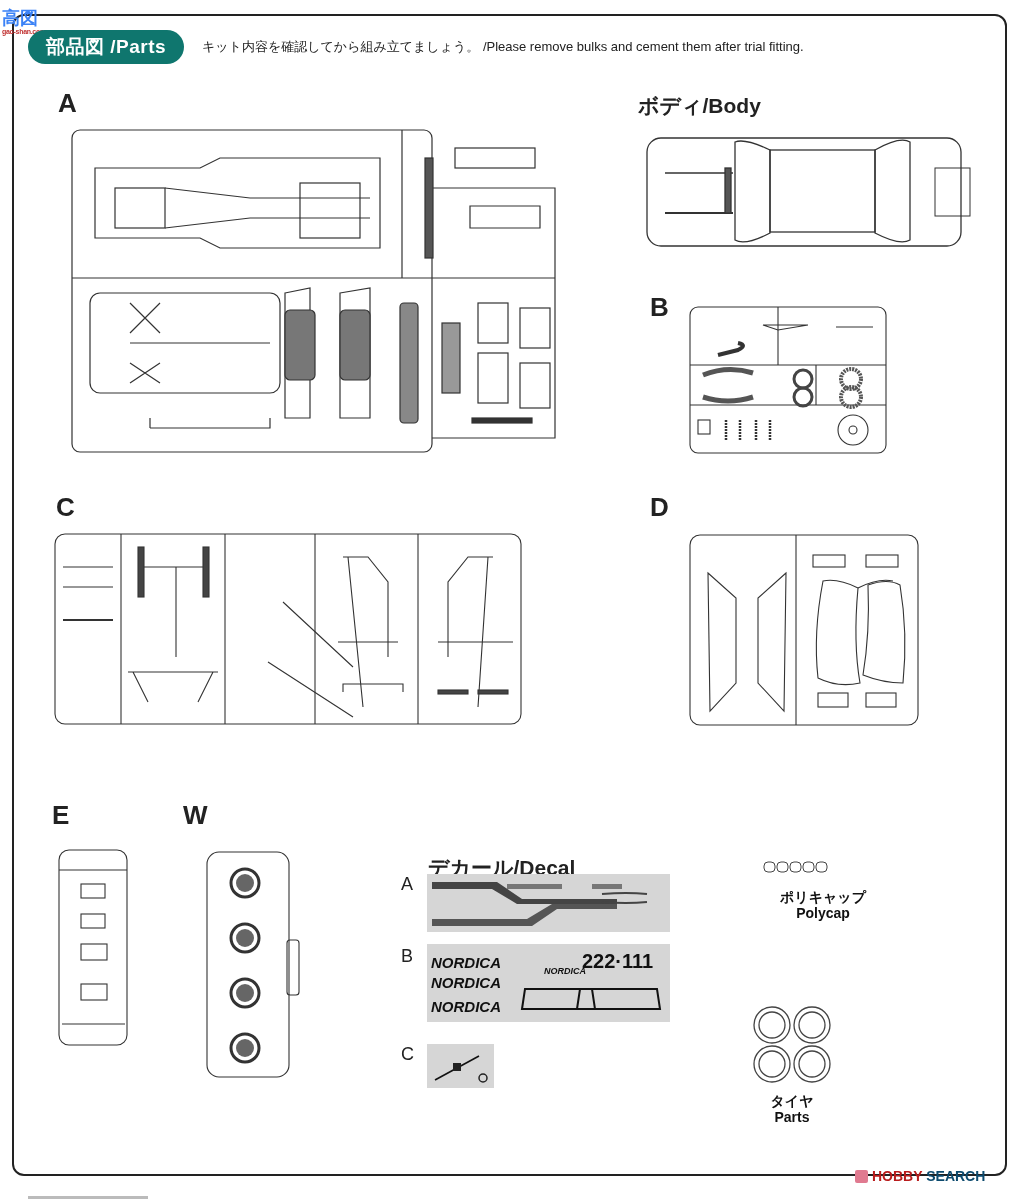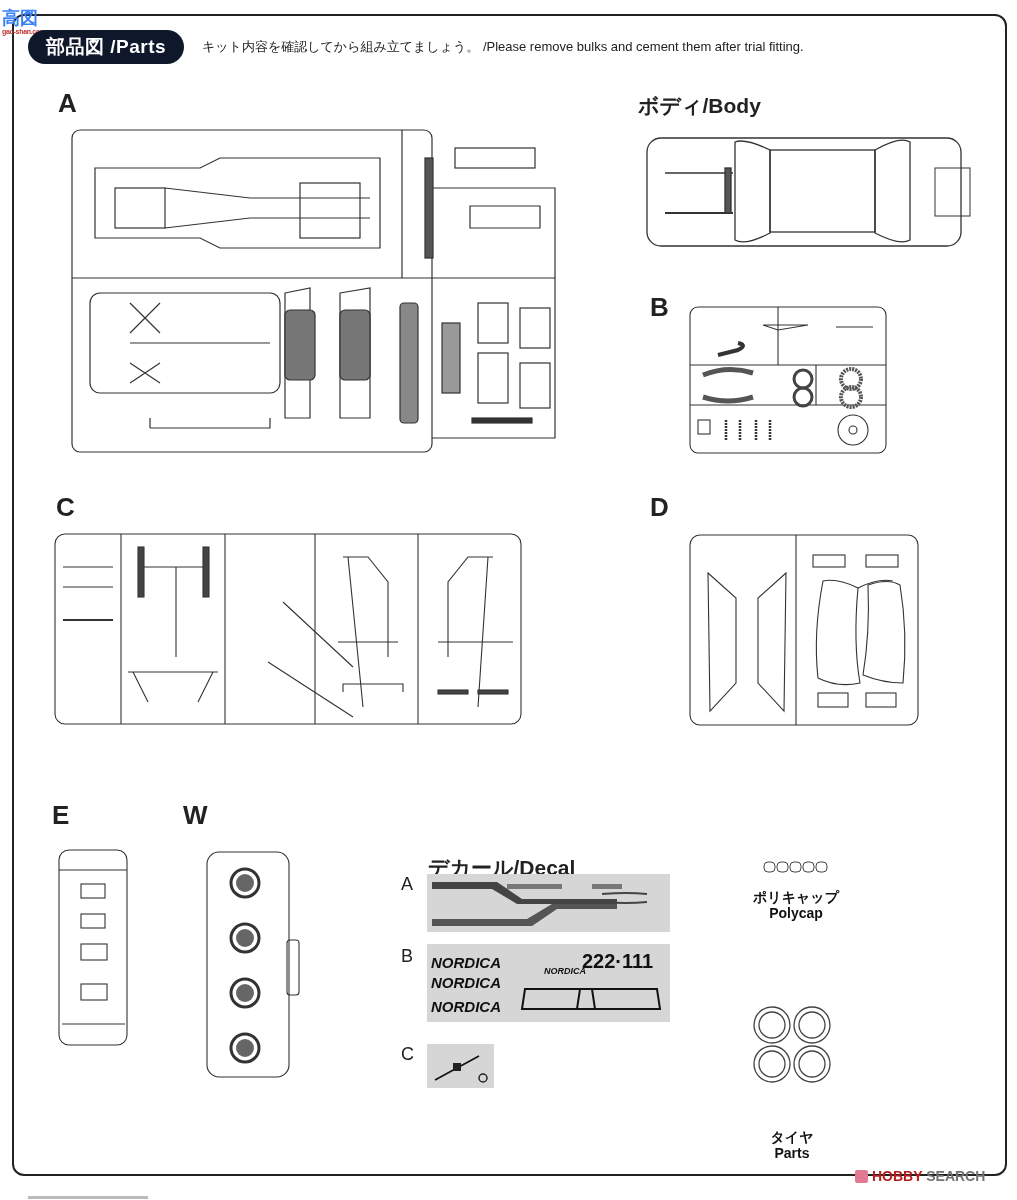--- a/index.html
+++ b/index.html
@@ -1,31 +1,31 @@
 <!DOCTYPE html>
 <html><head>
 <meta charset="utf-8">
 <style>
   html,body{margin:0;padding:0;background:#fff;}
   body{width:1017px;height:1200px;position:relative;overflow:hidden;font-family:"Liberation Sans","DejaVu Sans",sans-serif;color:#1a1a1a;}
   .frame{position:absolute;left:12px;top:14px;width:995px;height:1162px;border:2px solid #222;border-radius:12px;box-sizing:border-box;}
   .wm{position:absolute;left:2px;top:6px;width:66px;height:28px;}
   .wm .t{position:absolute;font-weight:bold;font-size:18px;color:#3b82f6;}
   .wm .s{position:absolute;left:0;top:22px;font-size:7px;color:#c03030;font-weight:bold;letter-spacing:-0.3px;}
-  .pill{position:absolute;left:28px;top:30px;width:156px;height:34px;background:#0f172a;border-radius:17px;color:#fff;font-weight:bold;font-size:19px;line-height:34px;text-align:center;letter-spacing:0.5px;}
+  .pill{position:absolute;left:28px;top:30px;width:156px;height:34px;background:#0f766e;border-radius:17px;color:#fff;font-weight:bold;font-size:19px;line-height:34px;text-align:center;letter-spacing:0.5px;}
   .instr{position:absolute;left:202px;top:38px;font-size:13px;color:#222;white-space:nowrap;}
   .lbl{position:absolute;font-weight:bold;font-size:26px;color:#222;}
   .sub{position:absolute;font-weight:bold;font-size:21px;color:#222;white-space:nowrap;}
   .dl{position:absolute;font-size:18px;color:#222;}
   svg{position:absolute;overflow:visible;}
   .cap{position:absolute;font-weight:bold;font-size:14px;color:#111;text-align:center;line-height:16px;}
   .hs{position:absolute;left:855px;top:1168px;font-weight:bold;font-size:14px;white-space:nowrap;}
   .hs .i{display:inline-block;width:13px;height:13px;background:#e07a90;border-radius:2px;vertical-align:-2px;margin-right:4px;}
   .hs .a{color:#b91c1c;text-align:right;}
-  .hs .b{color:#737373;}
+  .hs .b{color:#0c4a6e;}
   .foot{position:absolute;left:28px;top:1196px;width:120px;height:3px;background:#bbb;}
 </style>
 </head>
 <body>
 
 <div class="frame"></div>
 
 <div class="wm">
   <span class="t">高図</span>
   <span class="s">gao-shan.com</span>
@@ -215,38 +215,38 @@
 
 <svg style="left:763px;top:860px;" width="65" height="14" viewBox="0 0 65 14">
   <g fill="none" stroke="#444" stroke-width="1">
     <rect x="1" y="2" width="11" height="10" rx="4"></rect>
       <rect x="14" y="2" width="11" height="10" rx="4"></rect>
       <rect x="27" y="2" width="11" height="10" rx="4"></rect>
       <rect x="40" y="2" width="11" height="10" rx="4"></rect>
       <rect x="53" y="2" width="11" height="10" rx="4"></rect>
   </g>
 </svg>
-<div class="cap" style="left:742px;top:889px;width:108px;">
+<div class="cap" style="left:769px;top:889px;width:108px;">
   <div>ポリキャップ</div>
   <div>Polycap</div>
 </div>
 
 <svg style="left:752px;top:1005px;" width="80" height="80" viewBox="0 0 80 80">
   <g fill="none" stroke="#444" stroke-width="1.3">
     <circle cx="20" cy="20" r="18"></circle>
       <circle cx="20" cy="20" r="13"></circle>
     <circle cx="60" cy="20" r="18"></circle>
       <circle cx="60" cy="20" r="13"></circle>
     <circle cx="20" cy="59" r="18"></circle>
       <circle cx="20" cy="59" r="13"></circle>
     <circle cx="60" cy="59" r="18"></circle>
       <circle cx="60" cy="59" r="13"></circle>
   </g>
 </svg>
-<div class="cap" style="left:752px;top:1129px;width:80px;">
+<div class="cap" style="left:752px;top:1093px;width:80px;">
   <div>タイヤ</div>
   <div>Parts</div>
 </div>
 
 <div class="hs">
   <span class="i"></span><span class="a">HOBBY</span><span class="b"> SEARCH</span>
 </div>
 <div class="foot"></div>
 
 </body></html>

